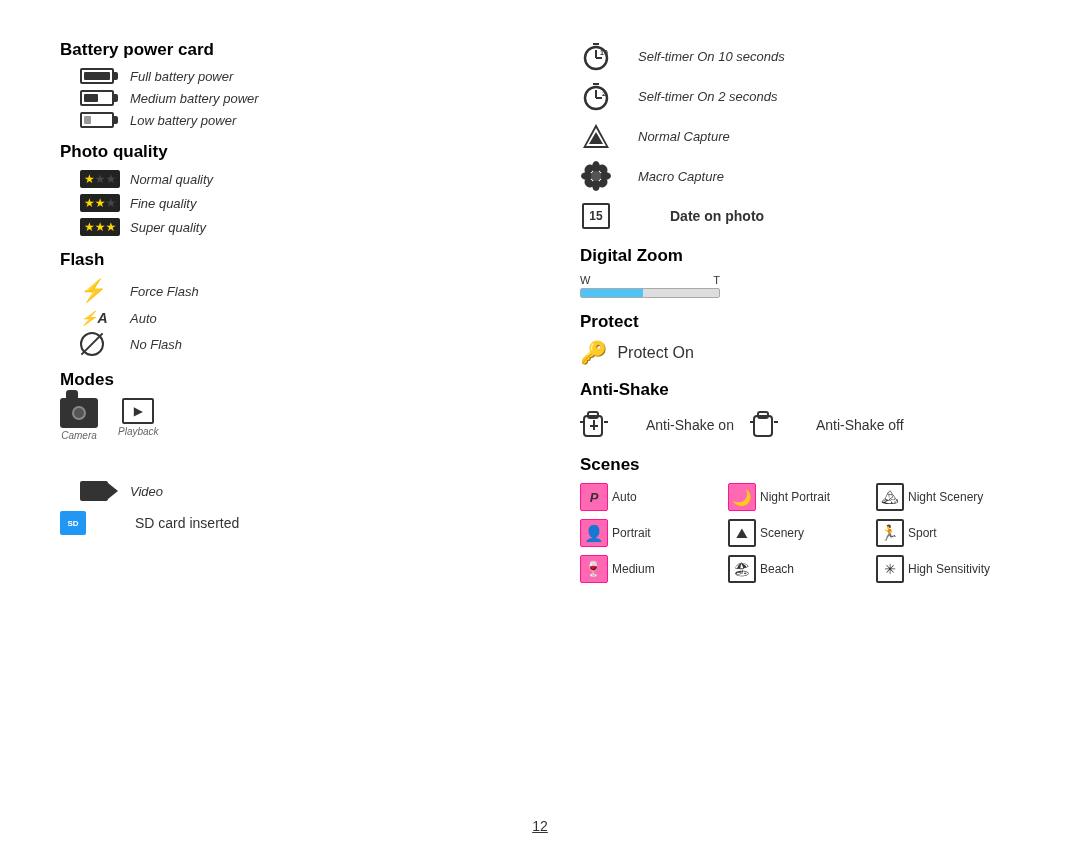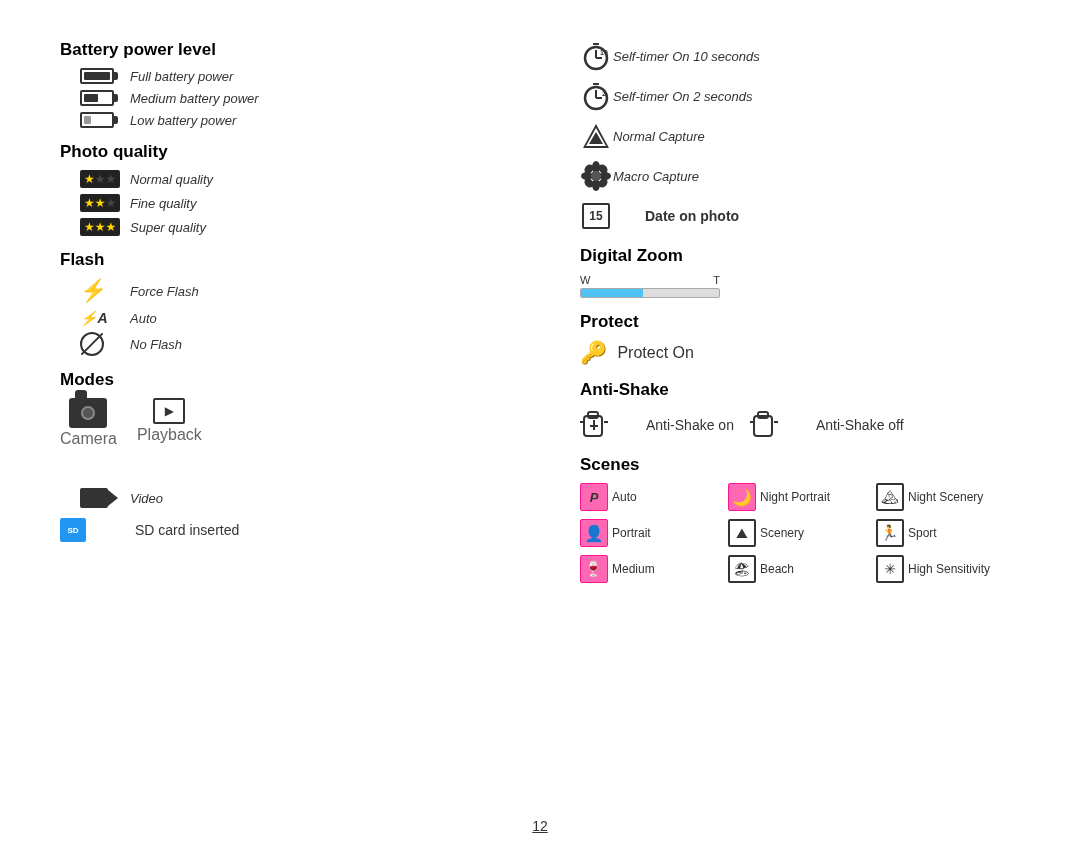--- a/index.html
+++ b/index.html
@@ -256,47 +256,48 @@
       position: absolute;
       bottom: 30px;
       left: 50%;
       transform: translateX(-50%);
       font-size: 14px;
       color: #333;
       text-decoration: underline;
     }
 
     .small-label {
-      font-size: 16px;
+      font-size: 10px;
       color: #666;
+      font-style: italic;
     }
 
     .sd-row {
       display: flex;
       align-items: center;
       gap: 17px;
       margin-bottom: 8px;
     }
 
     .capture-row {
       display: flex;
       align-items: center;
-      gap: 1px;
+      gap: 26px;
       margin-bottom: 8px;
     }
   </style>
 </head>
 <body>
 
 <div class="page">
 
   <div class="left-col">
 
     <div class="right-section">
-      <div class="section-title">Battery power level</div>
+      <div class="section-title">Battery power card</div>
 
       <div class="item-row">
         <div class="icon-area">
           <div class="battery-icon battery-full">
             <div class="battery-body">
               <div class="battery-fill"></div>
             </div>
           </div>
         </div>
         <span class="item-label">Full battery power</span>

